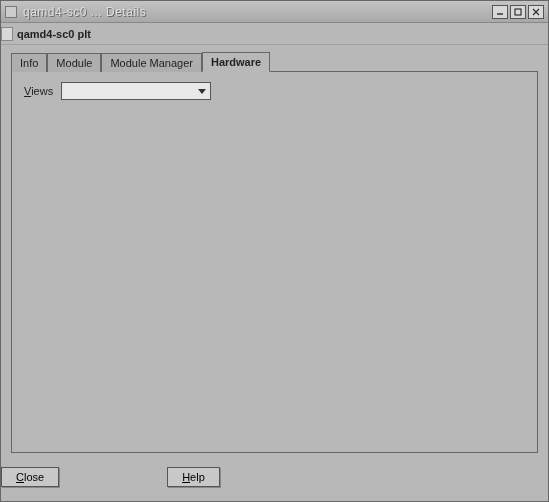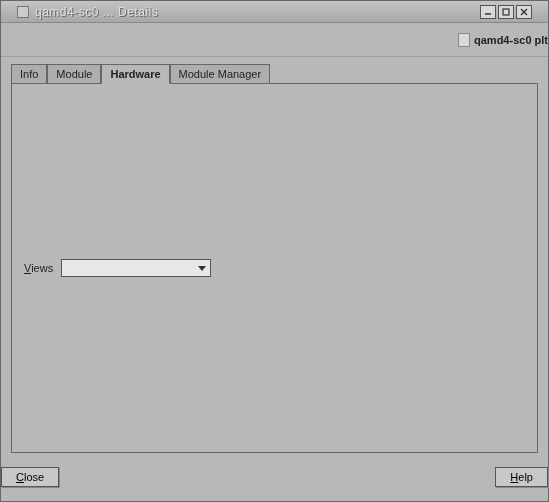--- a/index.html
+++ b/index.html
@@ -18,21 +18,21 @@
     border: 1px solid #666;
     display: flex;
     flex-direction: column;
   }
   .titlebar {
     height: 22px;
     background: linear-gradient(to bottom, #c4c4c4, #a8a8a8);
     border-bottom: 1px solid #888;
     display: flex;
     align-items: center;
-    padding: 0 16px;
+    padding: 0 4px;
   }
   .titlebar-icon {
     width: 12px; height: 12px;
     border: 1px solid #777;
     background: #ccc;
     margin-right: 6px;
   }
   .titlebar-text {
     flex: 1;
     color: #ddd;
@@ -50,41 +50,41 @@
     background: #d8d8d8;
     display: flex;
     align-items: center;
     justify-content: center;
     font-size: 10px;
     line-height: 1;
     cursor: pointer;
   }
   .tb-btn svg { width: 10px; height: 10px; }
   .header-row {
-    height: 34px;
-    display: flex;
-    align-items: center;
-    justify-content: flex-end;
+    height: 22px;
+    display: flex;
+    align-items: center;
+    justify-content: flex-start;
     background: #b8b8b8;
     border-bottom: 1px solid #a0a0a0;
     gap: 4px;
   }
   .header-icon {
     width: 12px; height: 14px;
     background: #d8d8d8;
     border: 1px solid #888;
   }
   .header-text {
     font-weight: bold;
     font-size: 11px;
     color: #222;
   }
   .tabs-row {
     display: flex;
-    align-items: flex-start;
+    align-items: center;
     padding: 6px 10px 0 10px;
     background: #b8b8b8;
   }
   .tab {
     border: 1px solid #666;
     border-bottom: none;
     background: #aeaeae;
     padding: 3px 8px;
     font-size: 11px;
     color: #222;
@@ -99,21 +99,21 @@
     border-bottom: 1px solid #b8b8b8;
     z-index: 2;
   }
   .tab-content {
     flex: 1;
     margin: 0 10px 8px 10px;
     border: 1px solid #666;
     background: #b8b8b8;
     padding: 10px 12px;
     display: flex;
-    flex-direction: row;
+    flex-direction: column;
   }
   .views-row {
     display: flex;
     align-items: center;
     gap: 8px;
   }
   .views-label {
     font-size: 11px;
     color: #222;
   }
@@ -133,21 +133,21 @@
     width: 0; height: 0;
     border-left: 4px solid transparent;
     border-right: 4px solid transparent;
     border-top: 5px solid #333;
   }
   .content-fill { flex: 1; }
   .button-row {
     height: 40px;
     display: flex;
     align-items: center;
-    justify-content: space-between;
+    justify-content: flex-start;
     gap: 108px;
     background: #b8b8b8;
     padding-bottom: 8px;
   }
   .btn {
     border: 1px solid #555;
     background: #c8c8c8;
     padding: 3px 14px;
     font-size: 11px;
     cursor: pointer;
@@ -184,22 +184,22 @@
   </div>
 
   <div class="header-row">
     <div class="header-icon"></div>
     <div class="header-text">qamd4-sc0 plt</div>
   </div>
 
   <div class="tabs-row">
     <div class="tab">Info</div>
     <div class="tab">Module</div>
+    <div class="tab">Module Manager</div>
     <div class="tab active">Hardware</div>
-    <div class="tab">Module Manager</div>
   </div>
 
   <div class="tab-content">
     <div class="views-row">
       <span class="views-label"><span class="ul">V</span><span id="vl-rest">iews</span></span>
       <div class="combo">
         <span></span>
         <div class="arrow"></div>
       </div>
     </div>

